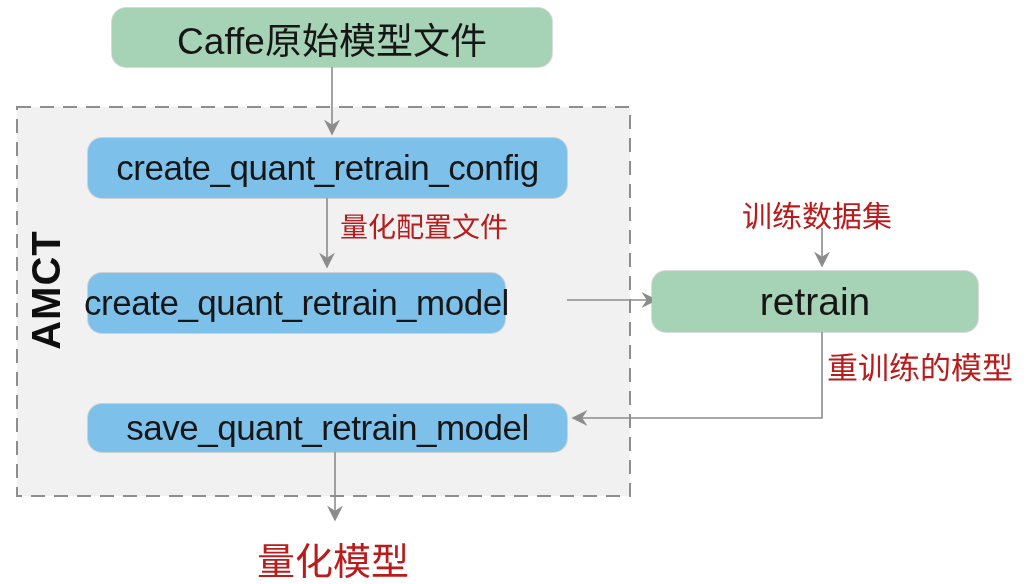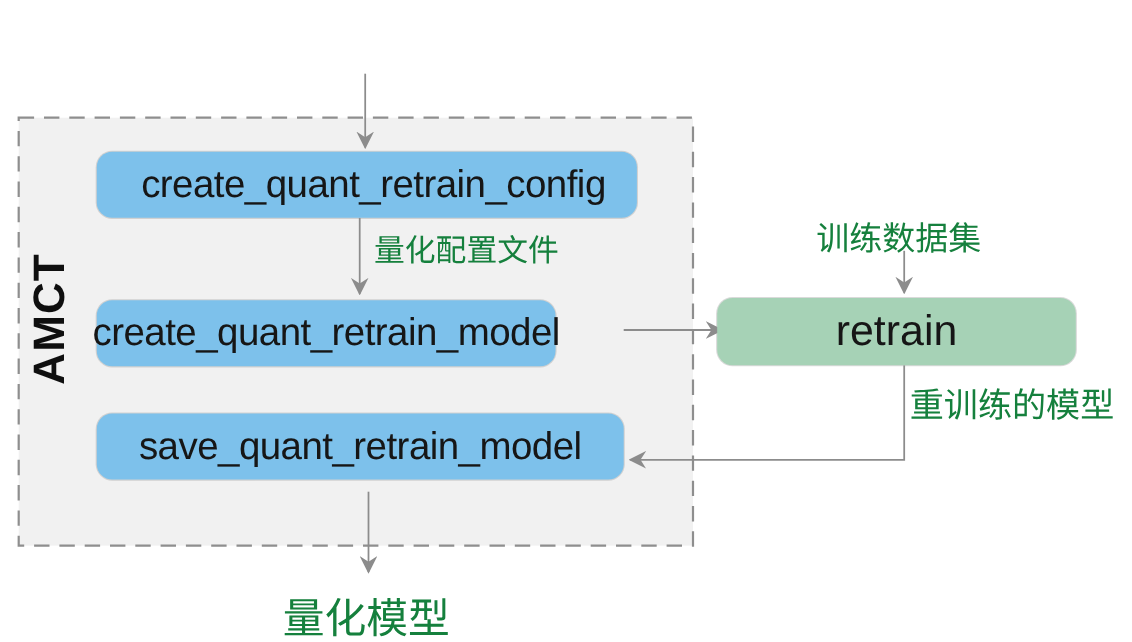--- a/index.html
+++ b/index.html
@@ -33,49 +33,49 @@
     box-shadow: 0 0 0 1px rgba(150,150,150,0.35);
   }
   .node.green { background: #a6d2b6; }
   .node.blue  { background: #7dc1eb; }
   .node-caffe {
     left: 112px; top: 8px; width: 440px; height: 59px;
     font-size: 37px;
   }
   .node-config {
     left: 88px; top: 138px; width: 479px; height: 60px;
-    font-size: 35px; letter-spacing: -0.5px; padding-left: 12px;
+    font-size: 35px; letter-spacing: -0.5px;
   }
   .node-model {
     left: 88px; top: 273px; width: 417px; height: 60px;
     font-size: 35px; letter-spacing: -0.5px;
   }
   .node-save {
-    left: 88px; top: 376px; width: 479px; height: 60px;
+    left: 88px; top: 404px; width: 479px; height: 48px;
     font-size: 35px; letter-spacing: -0.5px;
   }
   .node-retrain {
     left: 652px; top: 271px; width: 326px; height: 61px;
     font-size: 39px;
   }
   .amct-label {
     position: absolute;
     z-index: 3;
     left: 46px; top: 290px;
     transform: translate(-50%, -50%) rotate(-90deg);
     font-size: 40px;
     font-weight: bold;
     color: #0f0f0f;
     letter-spacing: 1px;
     white-space: nowrap;
   }
   .edge-label {
     position: absolute;
     z-index: 3;
-    color: #15803d;
+    color: #b91c1c;
     white-space: nowrap;
   }
   .label-config-file { left: 340px; top: 205px; font-size: 28px; }
   .label-train-data  { left: 742px; top: 192px; font-size: 30px; }
   .label-retrained   { left: 827px; top: 343px; font-size: 31px; font-family: Liberation Serif, serif; }
   .label-quant-model { left: 257px; top: 531px; font-size: 38px; }
 </style>
 </head>
 <body>
 
@@ -98,20 +98,21 @@
 
     <path d="M822,228 L822,266" stroke="#8c8c8c" stroke-width="1.6" fill="none" marker-end="url(#arrowhead)"></path>
 
     <path d="M822,332 L822,418 L573,418" stroke="#8c8c8c" stroke-width="1.6" fill="none" marker-end="url(#arrowhead)"></path>
 
     <path d="M335,447 L335,520" stroke="#8c8c8c" stroke-width="1.6" fill="none" marker-end="url(#arrowhead)"></path>
   </svg>
 
   <span class="amct-label">AMCT</span>
 
+  <div class="node green node-caffe">Caffe原始模型文件</div>
 
   <div class="node blue node-config">create_quant_retrain_config</div>
 
   <div class="node blue node-model">create_quant_retrain_model</div>
 
   <div class="node blue node-save">save_quant_retrain_model</div>
 
   <div class="node green node-retrain">retrain</div>
 
   <span class="edge-label label-config-file">量化配置文件</span>

